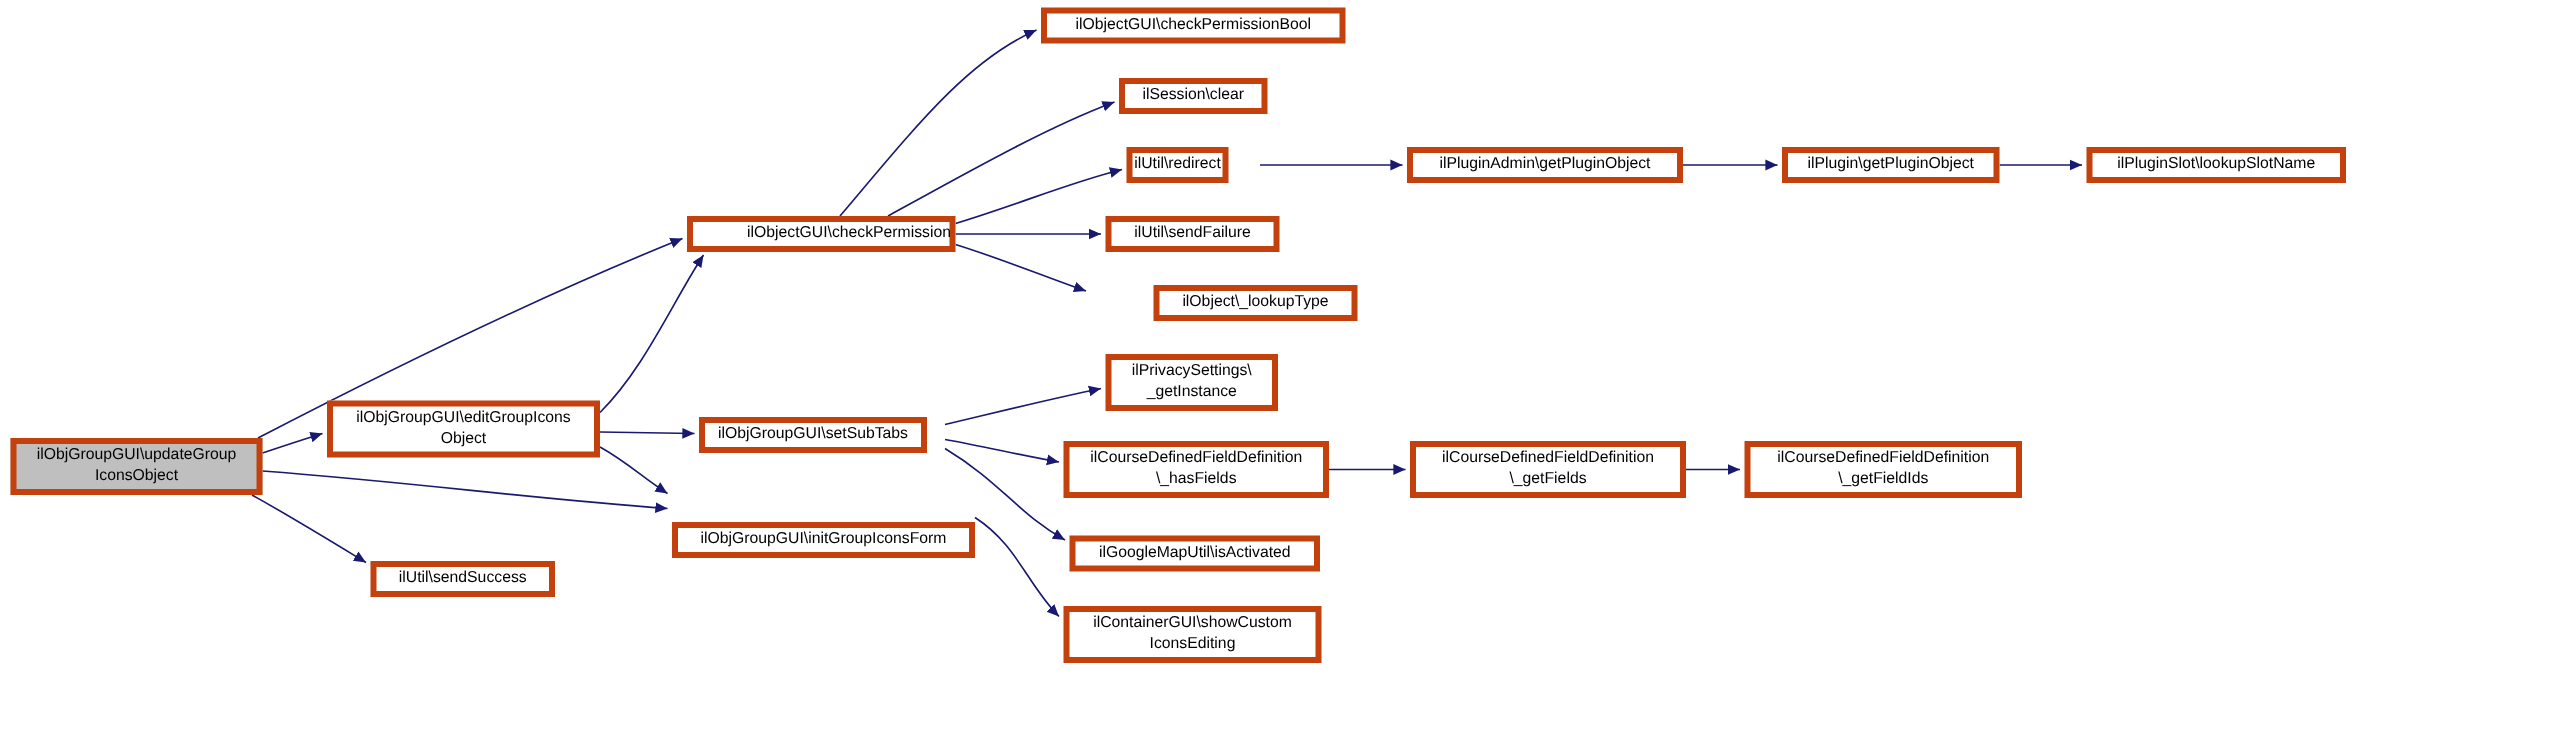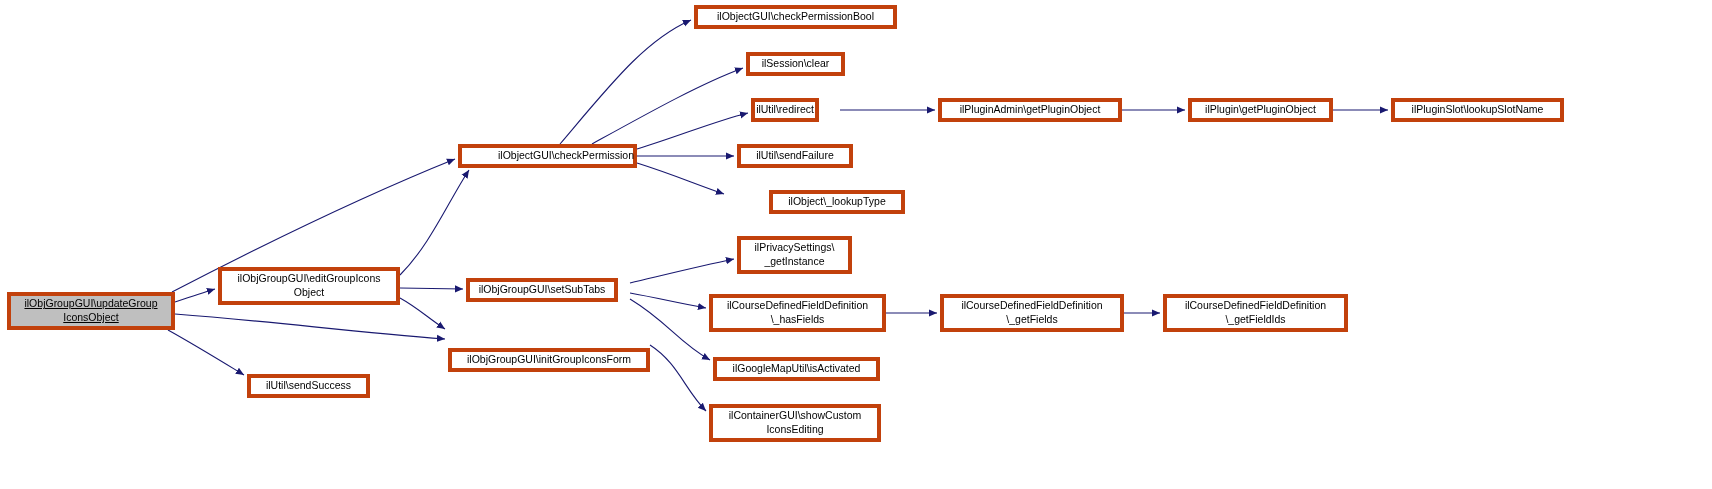--- a/index.html
+++ b/index.html
@@ -36,21 +36,20 @@
     align-items: center;
     justify-content: center;
     text-align: center;
     white-space: pre-line;
     z-index: 1;
     cursor: pointer;
     padding: 1px 3px;
   }
   .node-highlight {
     background: #bfbfbf;
-    text-decoration: underline;
   }
   .edge {
     fill: none;
     stroke: #191970;
     stroke-width: 1.1px;
   }
 </style>
 </head>
 <body>
 

